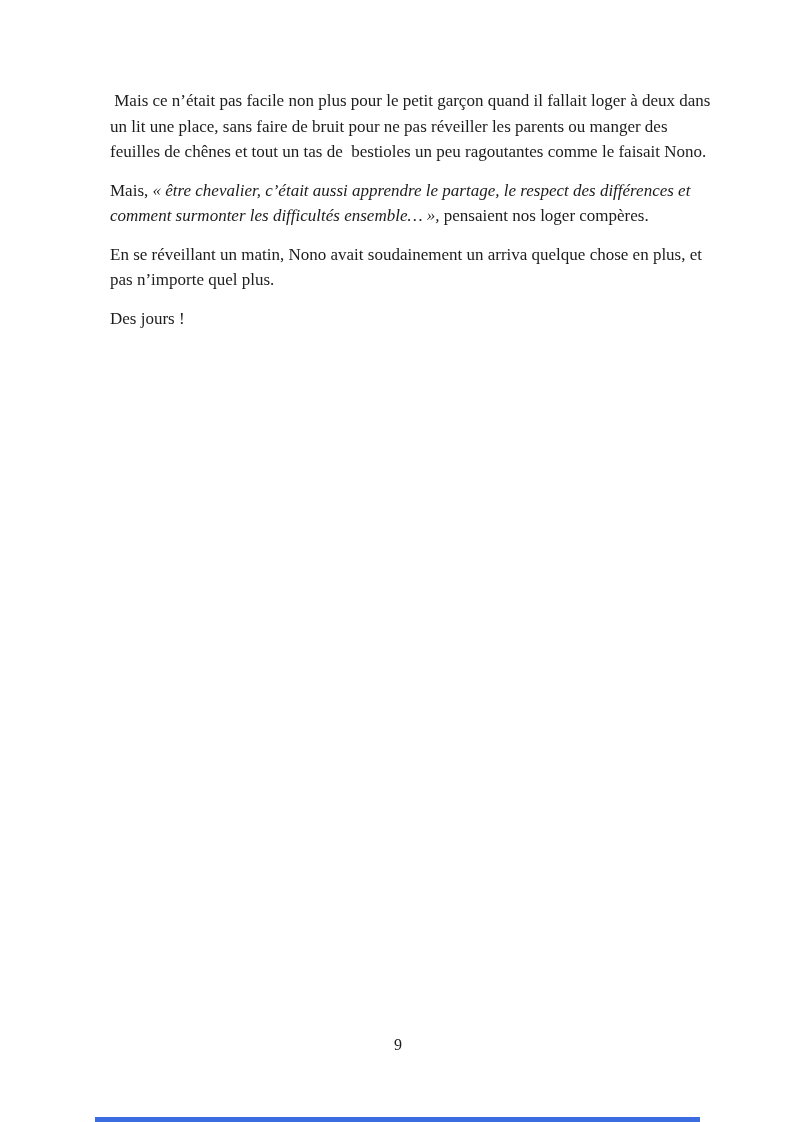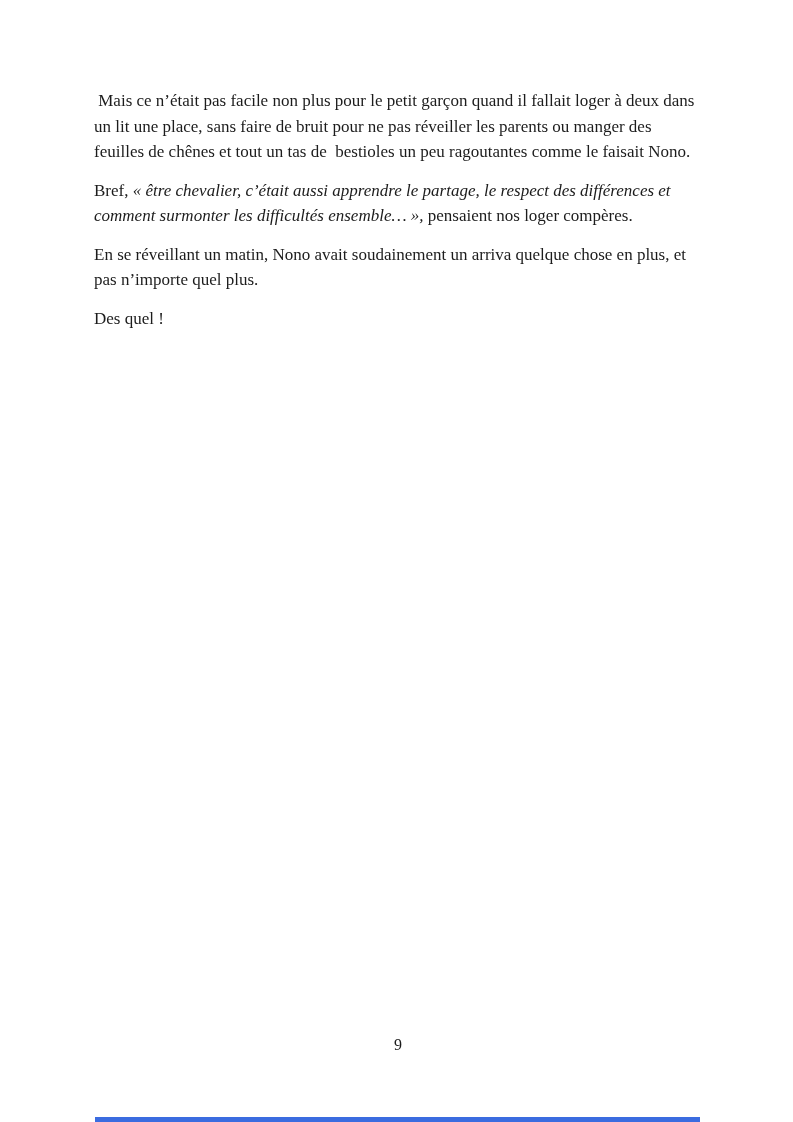--- a/index.html
+++ b/index.html
@@ -10,21 +10,21 @@
     width: 793px;
     height: 1122px;
     background: #ffffff;
     position: relative;
     font-family: "Liberation Serif", "DejaVu Serif", serif;
     color: #1c1c1c;
     overflow: hidden;
   }
   .text-column {
     position: absolute;
-    left: 94px;
+    left: 110px;
     top: 88px;
     width: 608px;
     font-size: 17px;
     line-height: 25.5px;
     text-align: left;
   }
   .text-column p {
     margin: 0 0 13px 0;
     white-space: pre-wrap;
   }
@@ -46,20 +46,20 @@
     bottom: 0;
     width: 605px;
     height: 5px;
   }
 </style>
 </head>
 <body>
 
 <div class="text-column">
   <p><span> Mais ce n’était pas facile non plus pour le petit garçon quand il fallait loger à deux dans un lit une place, sans faire de bruit pour ne pas réveiller les parents ou manger des feuilles de chênes et tout un tas de  bestioles un peu ragoutantes comme le faisait Nono.</span></p>
-  <p><span>Bref, </span><span class="run-italic">« être chevalier, c’était aussi apprendre le partage, le respect des différences et comment surmonter les difficultés ensemble… », </span><span>pensaient nos loger compères.</span></p>
+  <p><span>Mais, </span><span class="run-italic">« être chevalier, c’était aussi apprendre le partage, le respect des différences et comment surmonter les difficultés ensemble… », </span><span>pensaient nos loger compères.</span></p>
   <p><span>En se réveillant un matin, Nono avait soudainement un arriva quelque chose en plus, et pas n’importe quel plus.</span></p>
-  <p><span>Des quel !</span></p>
+  <p><span>Des jours !</span></p>
 </div>
 
 <div class="page-number">9</div>
 
 <div class="footer-accent-bar" style="background: rgb(59, 108, 224);"></div>
 
 </body></html>

